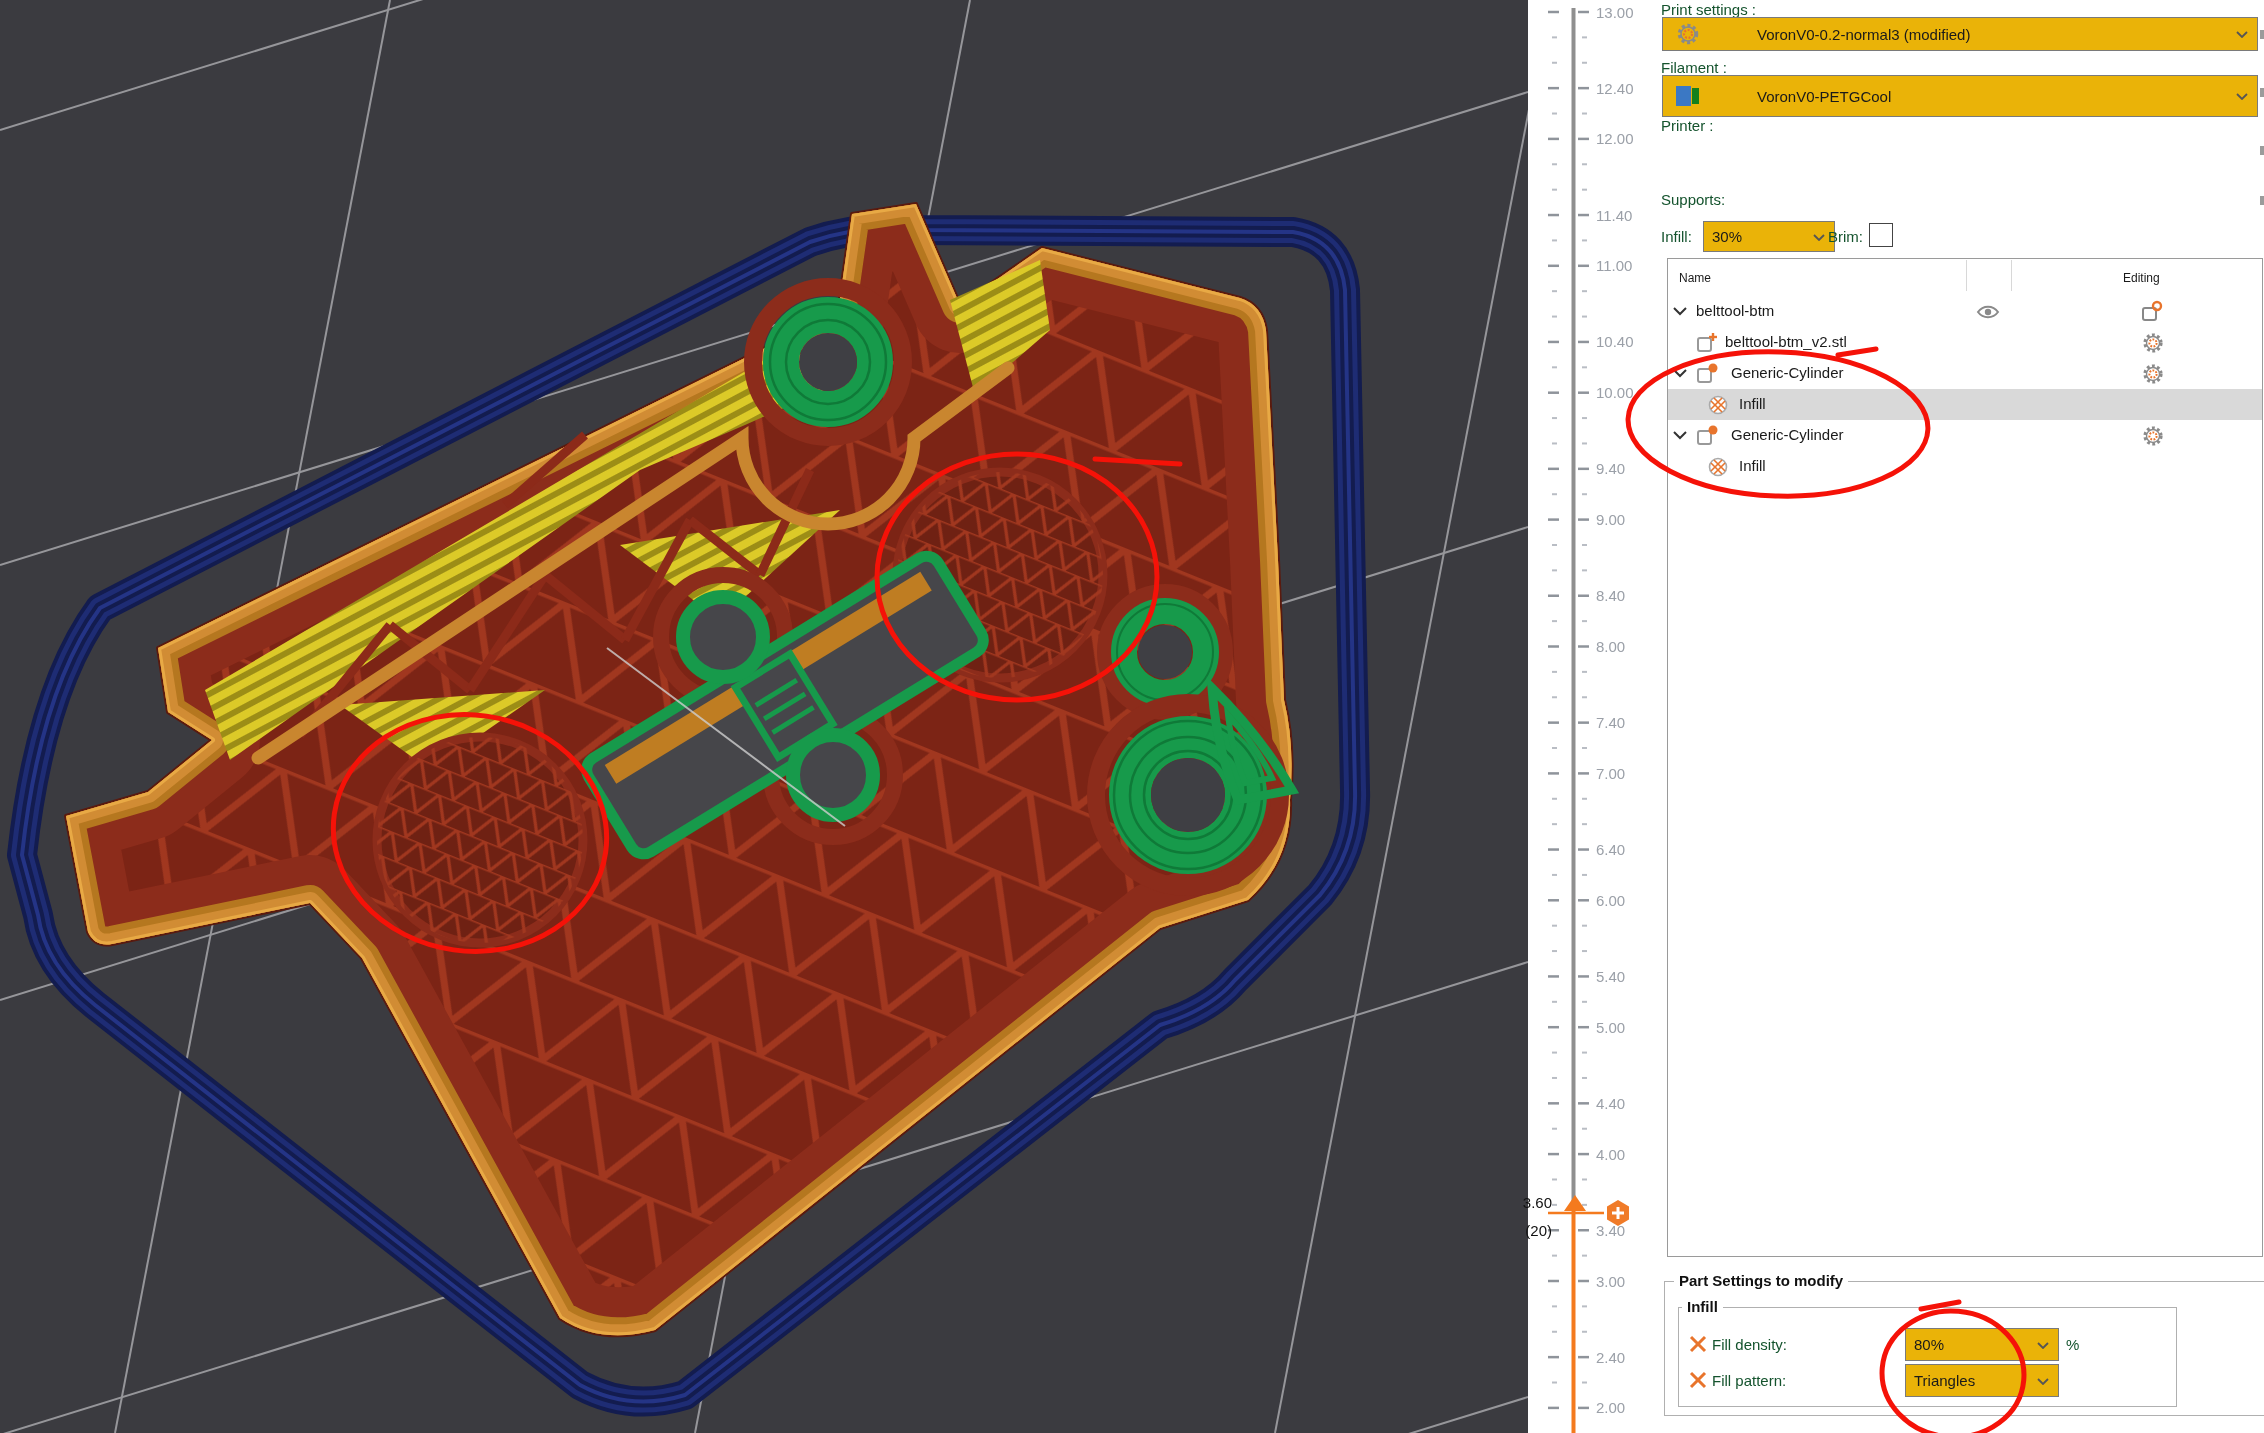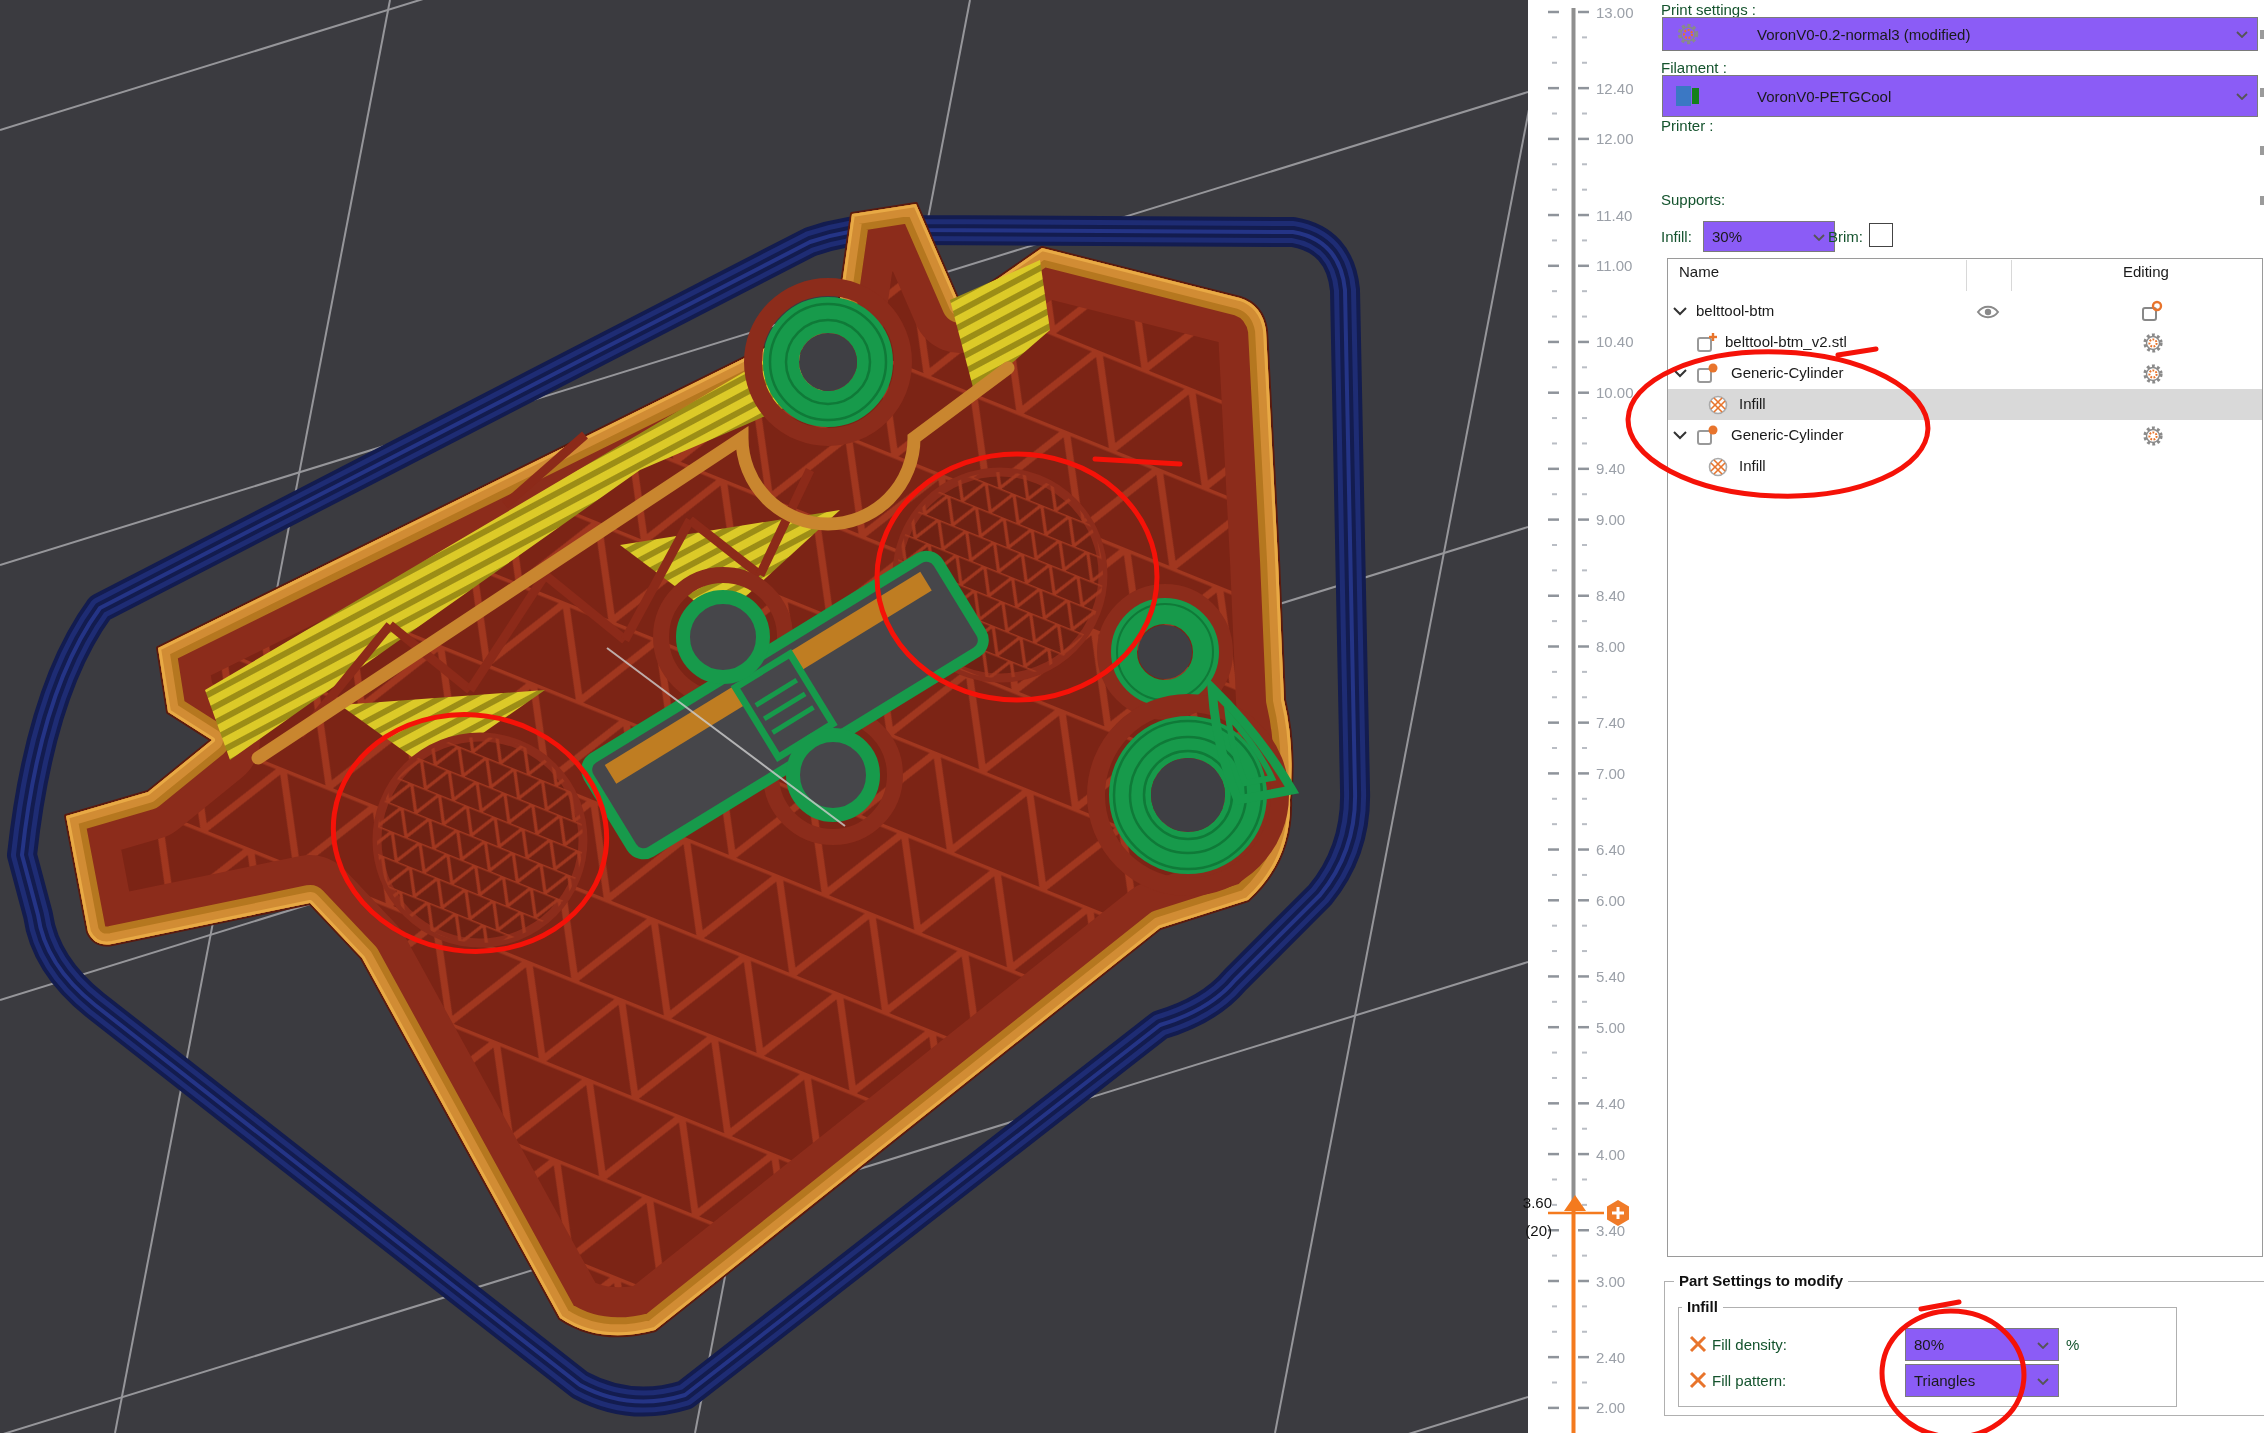--- a/index.html
+++ b/index.html
@@ -1,31 +1,31 @@
 <!DOCTYPE html>
 <html><head>
 <meta charset="utf-8">
 <style>
   html,body{margin:0;padding:0;background:#fff;}
   #stage{position:relative;width:2264px;height:1433px;overflow:hidden;
          font-family:"Liberation Sans","DejaVu Sans",sans-serif;background:#fff;}
   .abs{position:absolute;}
   .lbl{font-size:15px;color:#14532d;white-space:nowrap;}
-  .combo{position:absolute;background:#8b5cf6;border:1px solid #7a7a7a;display:flex;align-items:center;box-sizing:border-box;}
+  .combo{position:absolute;background:#eab308;border:1px solid #7a7a7a;display:flex;align-items:center;box-sizing:border-box;}
   .combo .ctext{font-size:15px;color:#1a1a1a;white-space:nowrap;overflow:hidden;}
   .combo svg.chev{position:absolute;right:9px;top:50%;margin-top:-3px;}
   .cicon{position:absolute;left:12px;top:50%;transform:translateY(-50%);}
   .ctext.withicon{margin-left:94px;}
   .ctext.noicon{margin-left:8px;}
   .edgemark{position:absolute;width:5px;height:9px;background:#9b9b9b;}
   #tree-box{position:absolute;left:1667px;top:258px;width:596px;height:999px;border:1px solid #9a9a9a;background:#fff;box-sizing:border-box;}
   .tree-row{position:absolute;left:0;width:594px;height:31px;}
   .tree-row.selected{background:#d9d9d9;}
   .trow-label{position:absolute;top:6px;font-size:15px;color:#1a1a1a;white-space:nowrap;}
-  .hdr{position:absolute;top:4px;font-size:15px;color:#1a1a1a;}
+  .hdr{position:absolute;top:12px;font-size:12px;color:#1a1a1a;}
   .colsep{position:absolute;top:1px;width:1px;height:31px;background:#d8d8d8;}
   .groupbox{position:absolute;border:1px solid #b0b0b0;background:transparent;}
   .grouplab{position:absolute;background:#fff;padding:0 5px;font-size:15px;font-weight:bold;color:#111;white-space:nowrap;}
   .slider-num{fill:#9ba0a8;font-size:15px;font-family:"Liberation Sans",sans-serif;}
   .curval{position:absolute;font-size:15px;color:#111;text-align:right;width:52px;}
   svg{display:block;}
 </style>
 </head>
 <body>
 <div id="stage">

